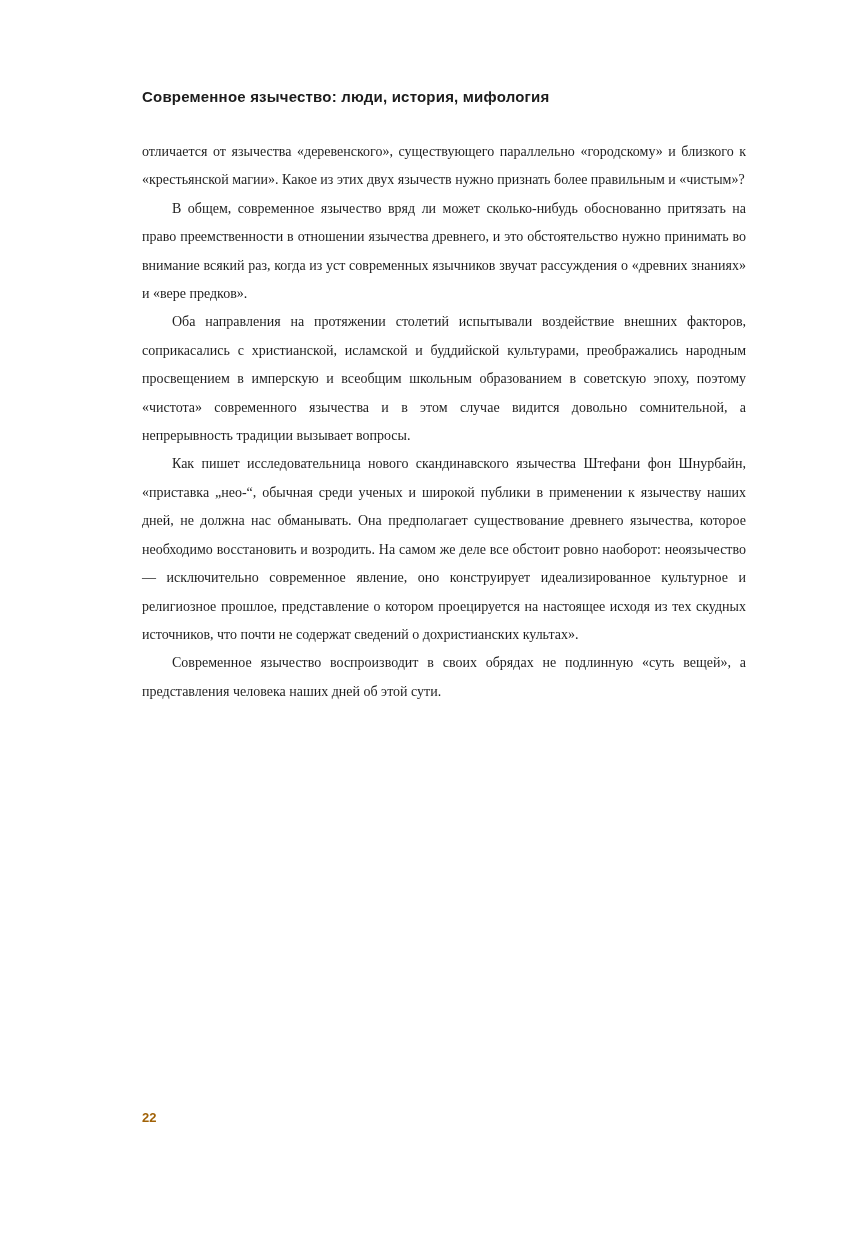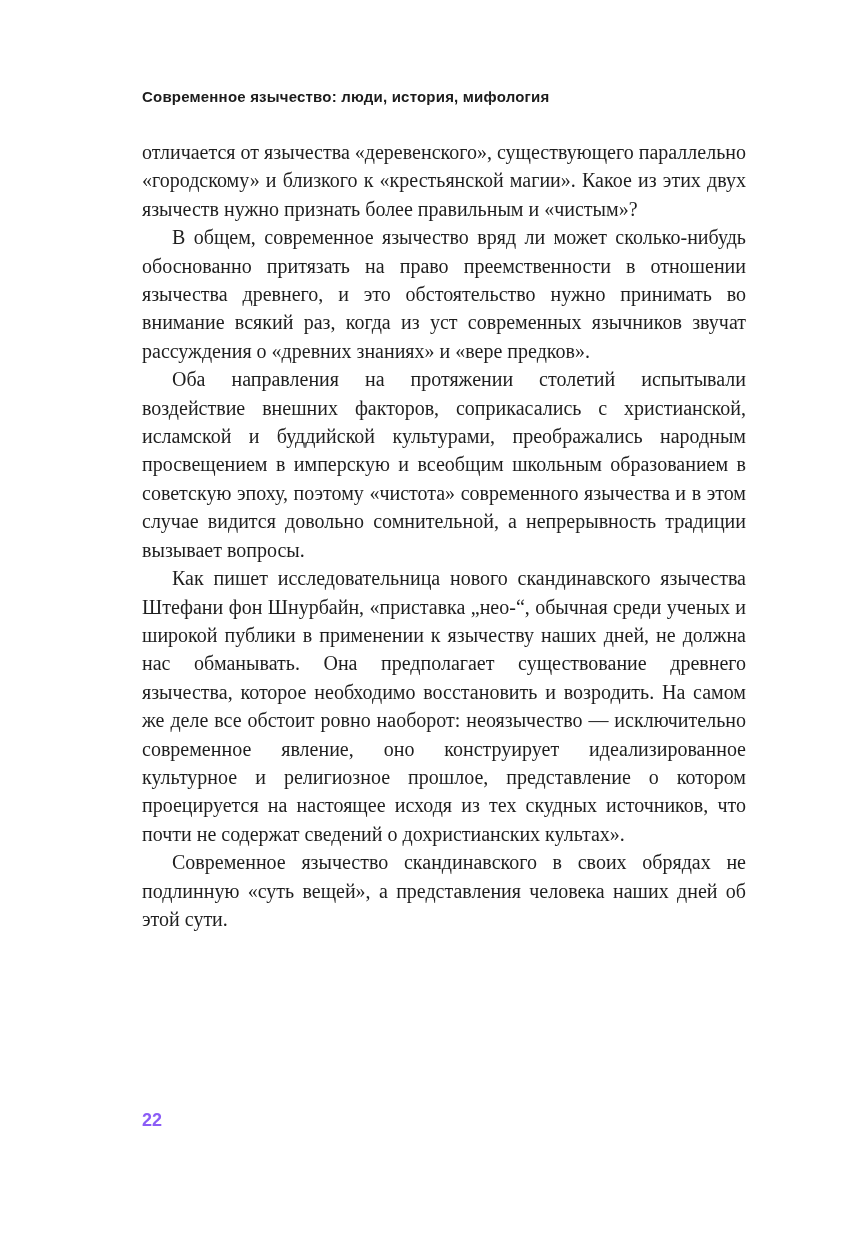--- a/index.html
+++ b/index.html
@@ -25,55 +25,55 @@
       font-size: 15px;
       letter-spacing: 0.2px;
       color: #1c1c1c;
     }
     .body-text {
       position: absolute;
       left: 142px;
       top: 138px;
       width: 604px;
       font-family: "Liberation Serif", "DejaVu Serif", serif;
-      font-size: 20px;
+      font-size: 14px;
       line-height: 28.4px;
       color: #1e1e1e;
       text-align: justify;
       hyphens: auto;
       -webkit-hyphens: auto;
     }
     .para {
       margin: 0;
       padding: 0;
       text-indent: 30px;
     }
     .para.no-indent {
       text-indent: 0;
     }
     .page-number {
       position: absolute;
       left: 142px;
       top: 1110px;
       font-family: "Liberation Sans", sans-serif;
       font-weight: 700;
-      font-size: 18px;
-      color: #8b5cf6;
+      font-size: 13px;
+      color: #a16207;
     }
   </style>
 </head>
 <body>
 
 <div class="page">
 
   <header class="running-header">Современное язычество: люди, история, мифология</header>
 
   <main class="body-text">
     <p class="para no-indent">отличается от язычества «деревенского», существующего параллельно «городскому» и близкого к «крестьянской магии». Какое из этих двух язычеств нужно признать более правильным и «чистым»?</p>
     <p class="para">В общем, современное язычество вряд ли может сколько-нибудь обоснованно притязать на право преемственности в отношении язычества древнего, и это обстоятельство нужно принимать во внимание всякий раз, когда из уст современных язычников звучат рассуждения о «древних знаниях» и «вере предков».</p>
     <p class="para">Оба направления на протяжении столетий испытывали воздействие внешних факторов, соприкасались с христианской, исламской и буддийской культурами, преображались народным просвещением в имперскую и всеобщим школьным образованием в советскую эпоху, поэтому «чистота» современного язычества и в этом случае видится довольно сомнительной, а непрерывность традиции вызывает вопросы.</p>
     <p class="para">Как пишет исследовательница нового скандинавского язычества Штефани фон Шнурбайн, «приставка „нео-“, обычная среди ученых и широкой публики в применении к язычеству наших дней, не должна нас обманывать. Она предполагает существование древнего язычества, которое необходимо восстановить и возродить. На самом же деле все обстоит ровно наоборот: неоязычество — исключительно современное явление, оно конструирует идеализированное культурное и религиозное прошлое, представление о котором проецируется на настоящее исходя из тех скудных источников, что почти не содержат сведений о дохристианских культах».</p>
-    <p class="para">Современное язычество скандинавского в своих обрядах не подлинную «суть вещей», а представления человека наших дней об этой сути.</p>
+    <p class="para">Современное язычество воспроизводит в своих обрядах не подлинную «суть вещей», а представления человека наших дней об этой сути.</p>
   </main>
 
   <footer class="page-number">22</footer>
 
 </div>
 
 </body></html>

